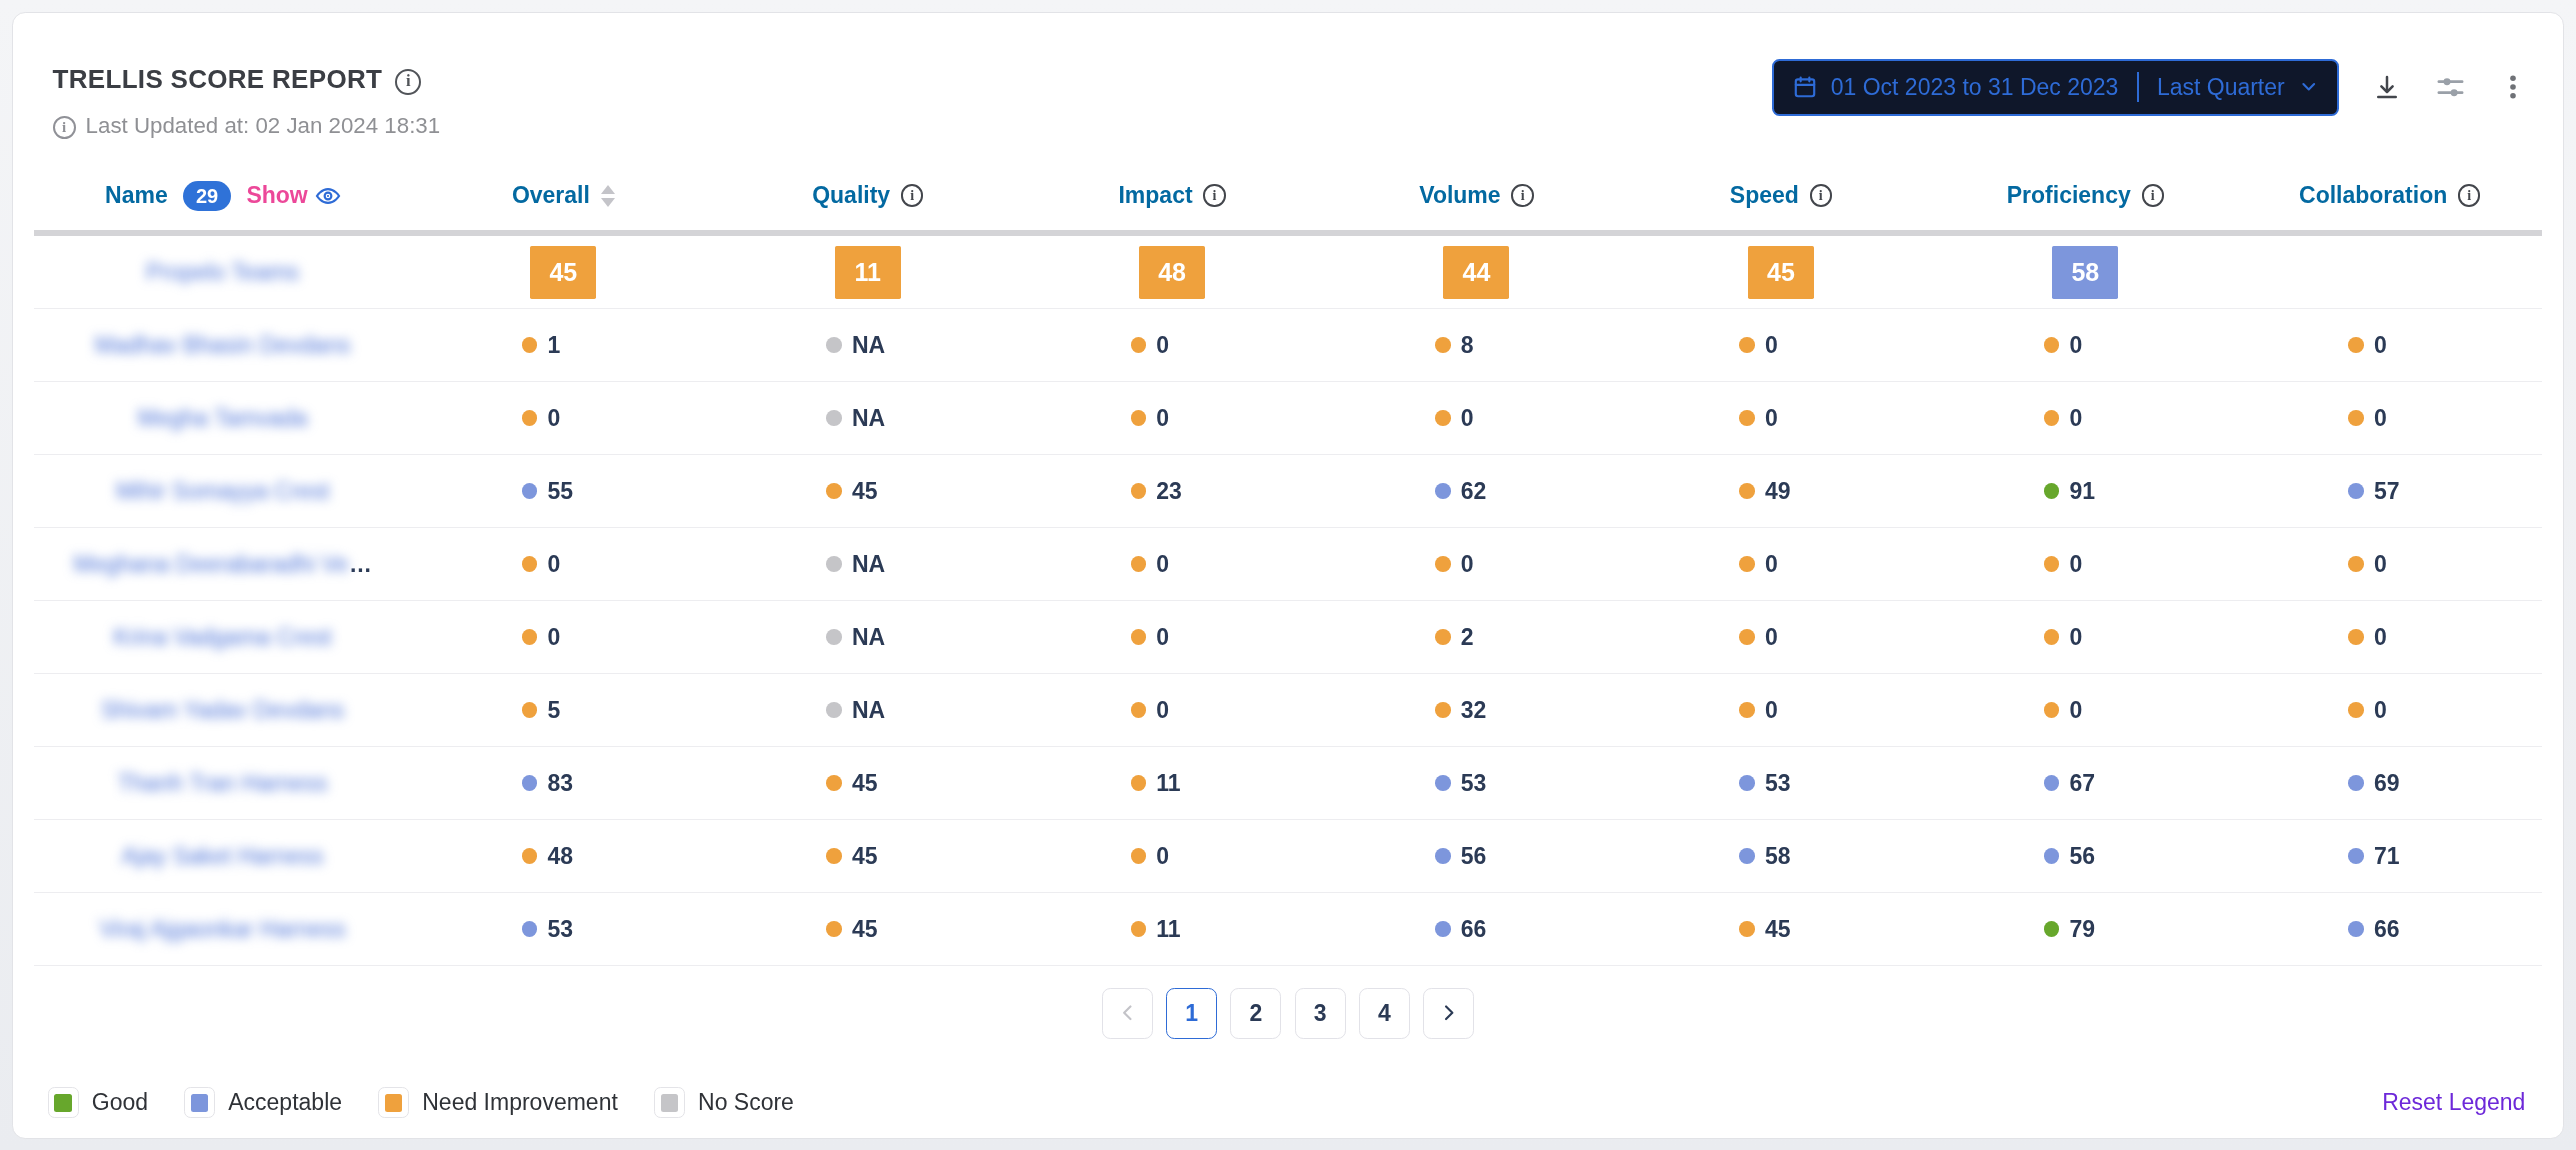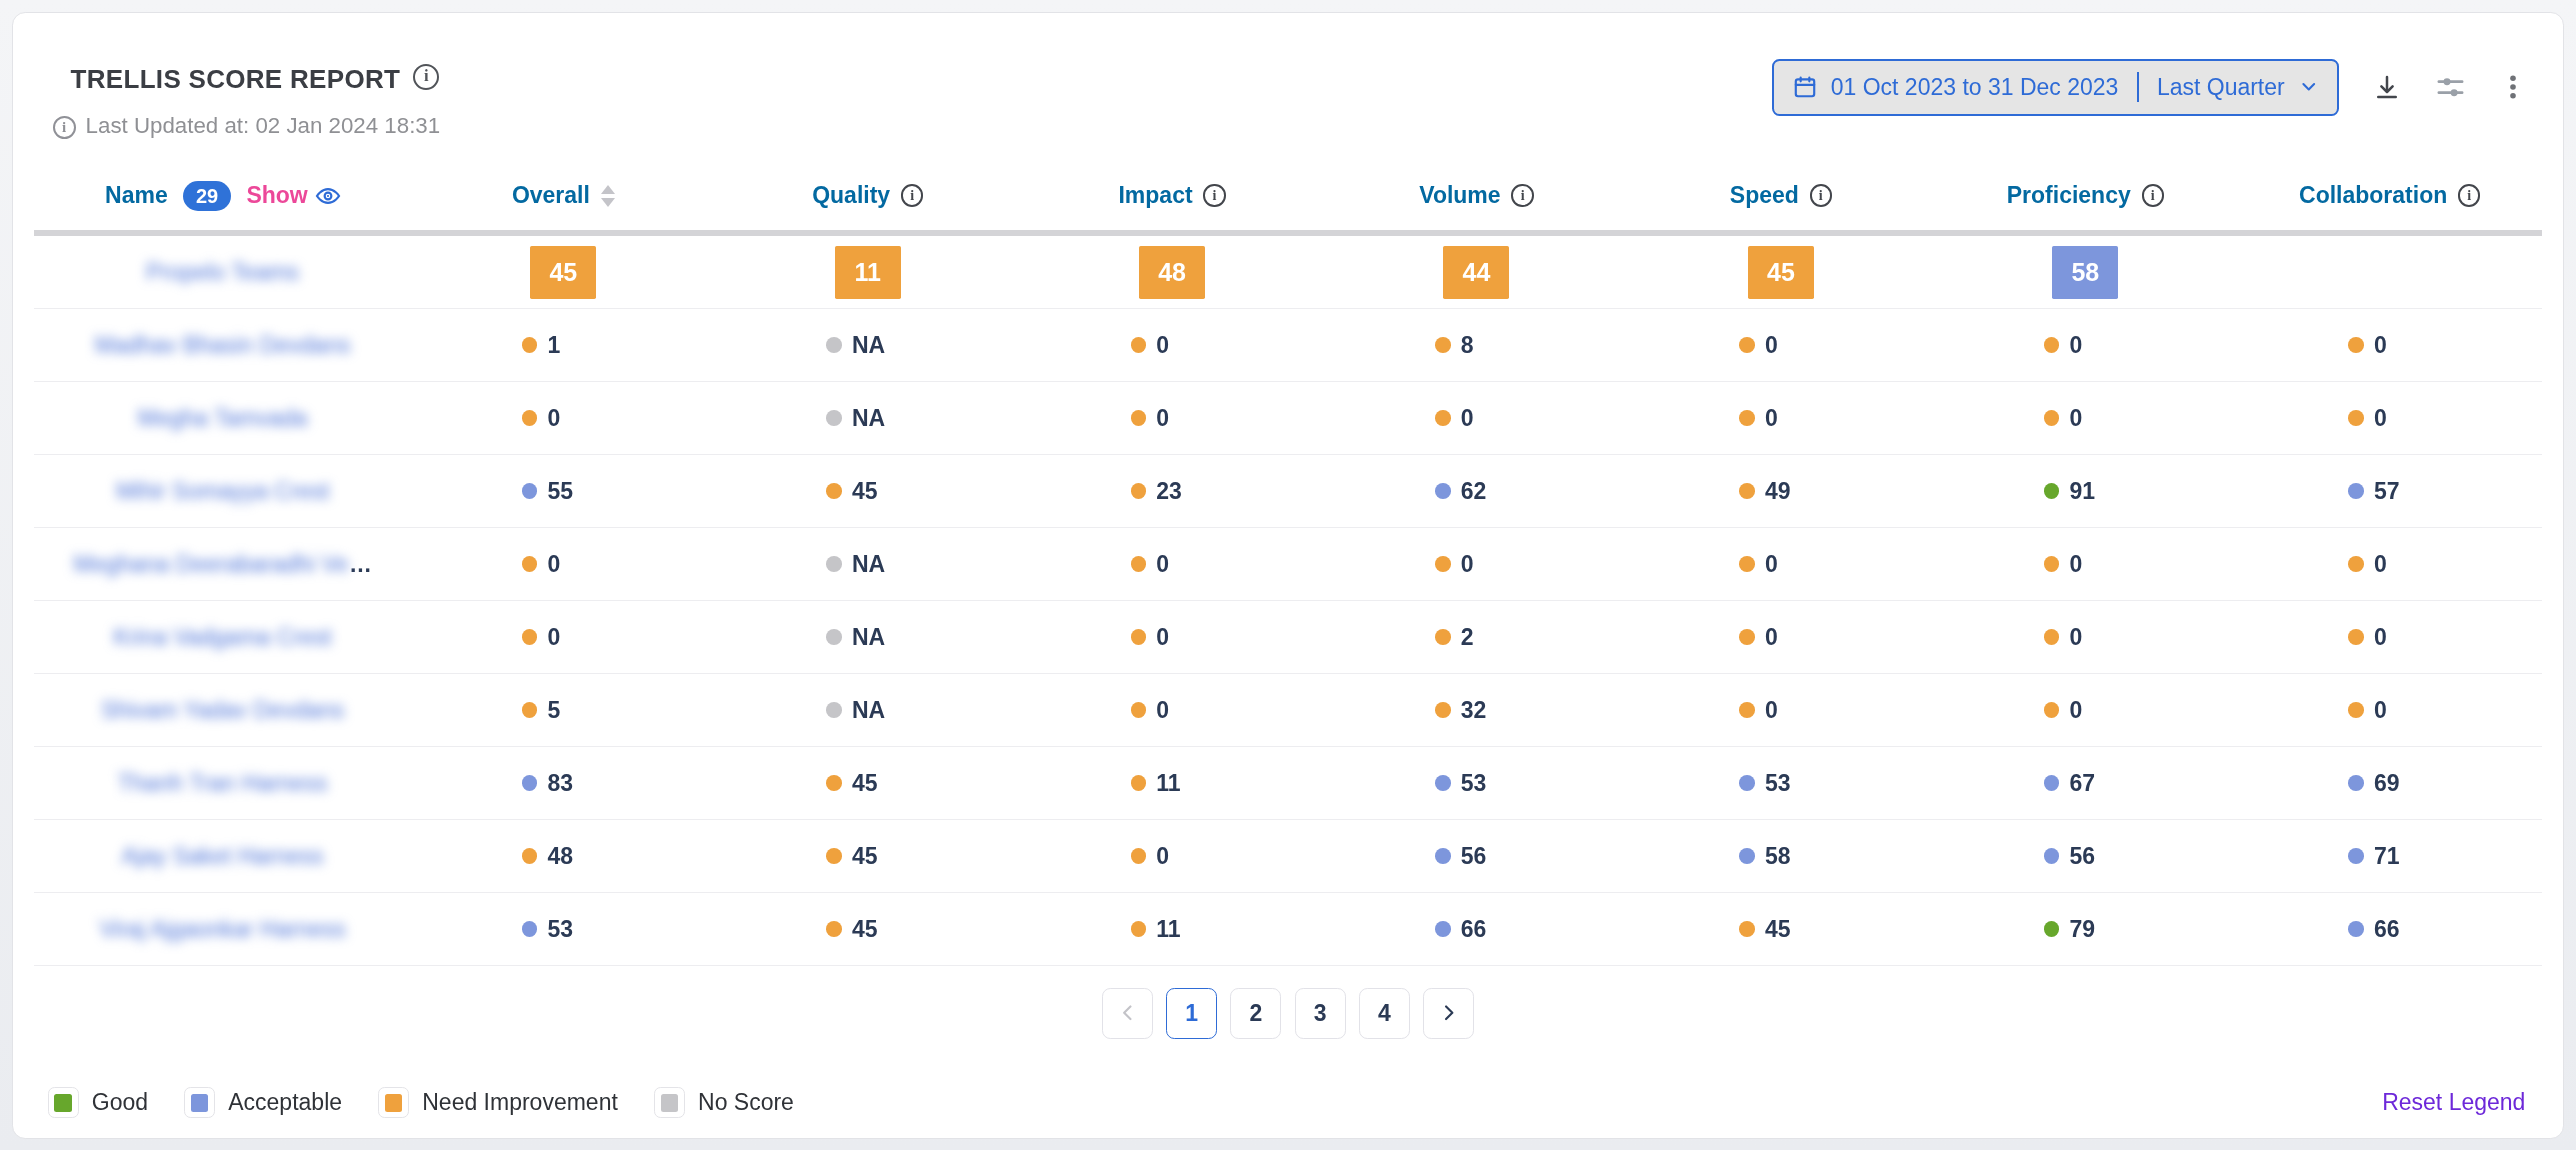--- a/index.html
+++ b/index.html
@@ -8,33 +8,33 @@
     background:linear-gradient(180deg,#f4f5f7 0%,#eaecf0 100%);
     font-family:"Liberation Sans", sans-serif;
     -webkit-font-smoothing:antialiased;
   }
   .card{
     position:absolute;left:11.6px;top:11.6px;right:11.6px;bottom:11.6px;
     background:#ffffff;border:1.7px solid #e2e3e7;border-radius:13.2px;overflow:hidden;
   }
   
   .header{position:relative;padding:51px 36px 0 40px;}
-  .title-row{display:flex;align-items:flex-start;gap:13.2px;margin-left:18px;}
+  .title-row{display:flex;align-items:flex-end;gap:13.2px;}
   .title{font-size:26px;font-weight:700;color:#3b3e44;letter-spacing:0.3px;}
   .info{display:inline-flex;align-items:center;justify-content:center;border-radius:50%;
         font-style:normal;box-sizing:border-box;line-height:1;}
   .info::after{content:"i";font-family:"Liberation Serif",serif;font-weight:700;}
   .info.lg{width:26px;height:26px;border:2.5px solid #515459;color:#515459;font-size:16.6px;}
   .info.sm{width:23px;height:23px;border:2.1px solid #909197;color:#909197;font-size:15px;}
   .info.hd{width:22.3px;height:22.3px;border:2.1px solid #43464c;color:#43464c;font-size:14px;}
   .updated-row{display:flex;align-items:flex-end;gap:10px;margin-top:18px;
                color:#8f9094;font-size:22.3px;}
   .controls{position:absolute;top:46px;right:36px;display:flex;align-items:center;gap:33px;}
   .date-btn{display:flex;align-items:center;gap:13.2px;border:2.1px solid #2e6bd6;border-radius:7.4px;
-            padding:11.6px 18px;color:#2e6bd6;font-size:23px;font-weight:500;background:#e5e5e5;cursor:pointer;}
+            padding:11.6px 18px;color:#2e6bd6;font-size:23px;font-weight:500;background:#0f172a;cursor:pointer;}
   .vbar{width:2.1px;height:30px;background:#2e6bd6;margin:0 5px;}
   .icon-btn{background:none;border:none;padding:0;cursor:pointer;display:flex;align-items:center;}
   
   .twrap{margin:0 21.5px;}
   .thead{display:grid;grid-template-columns:377px repeat(7,1fr);align-items:center;height:68px;margin-top:23px;}
   .name-head{display:flex;align-items:center;gap:15px;padding-left:71px;}
   .col-label{font-size:23px;font-weight:700;color:#0369a1;}
   .badge{background:#2f72d8;color:#fff;font-size:20px;font-weight:700;border-radius:827px;
          padding:5px 13.2px;line-height:1;}
   .show{display:flex;align-items:center;gap:7.4px;color:#ec4899;font-size:23px;font-weight:600;cursor:pointer;}

